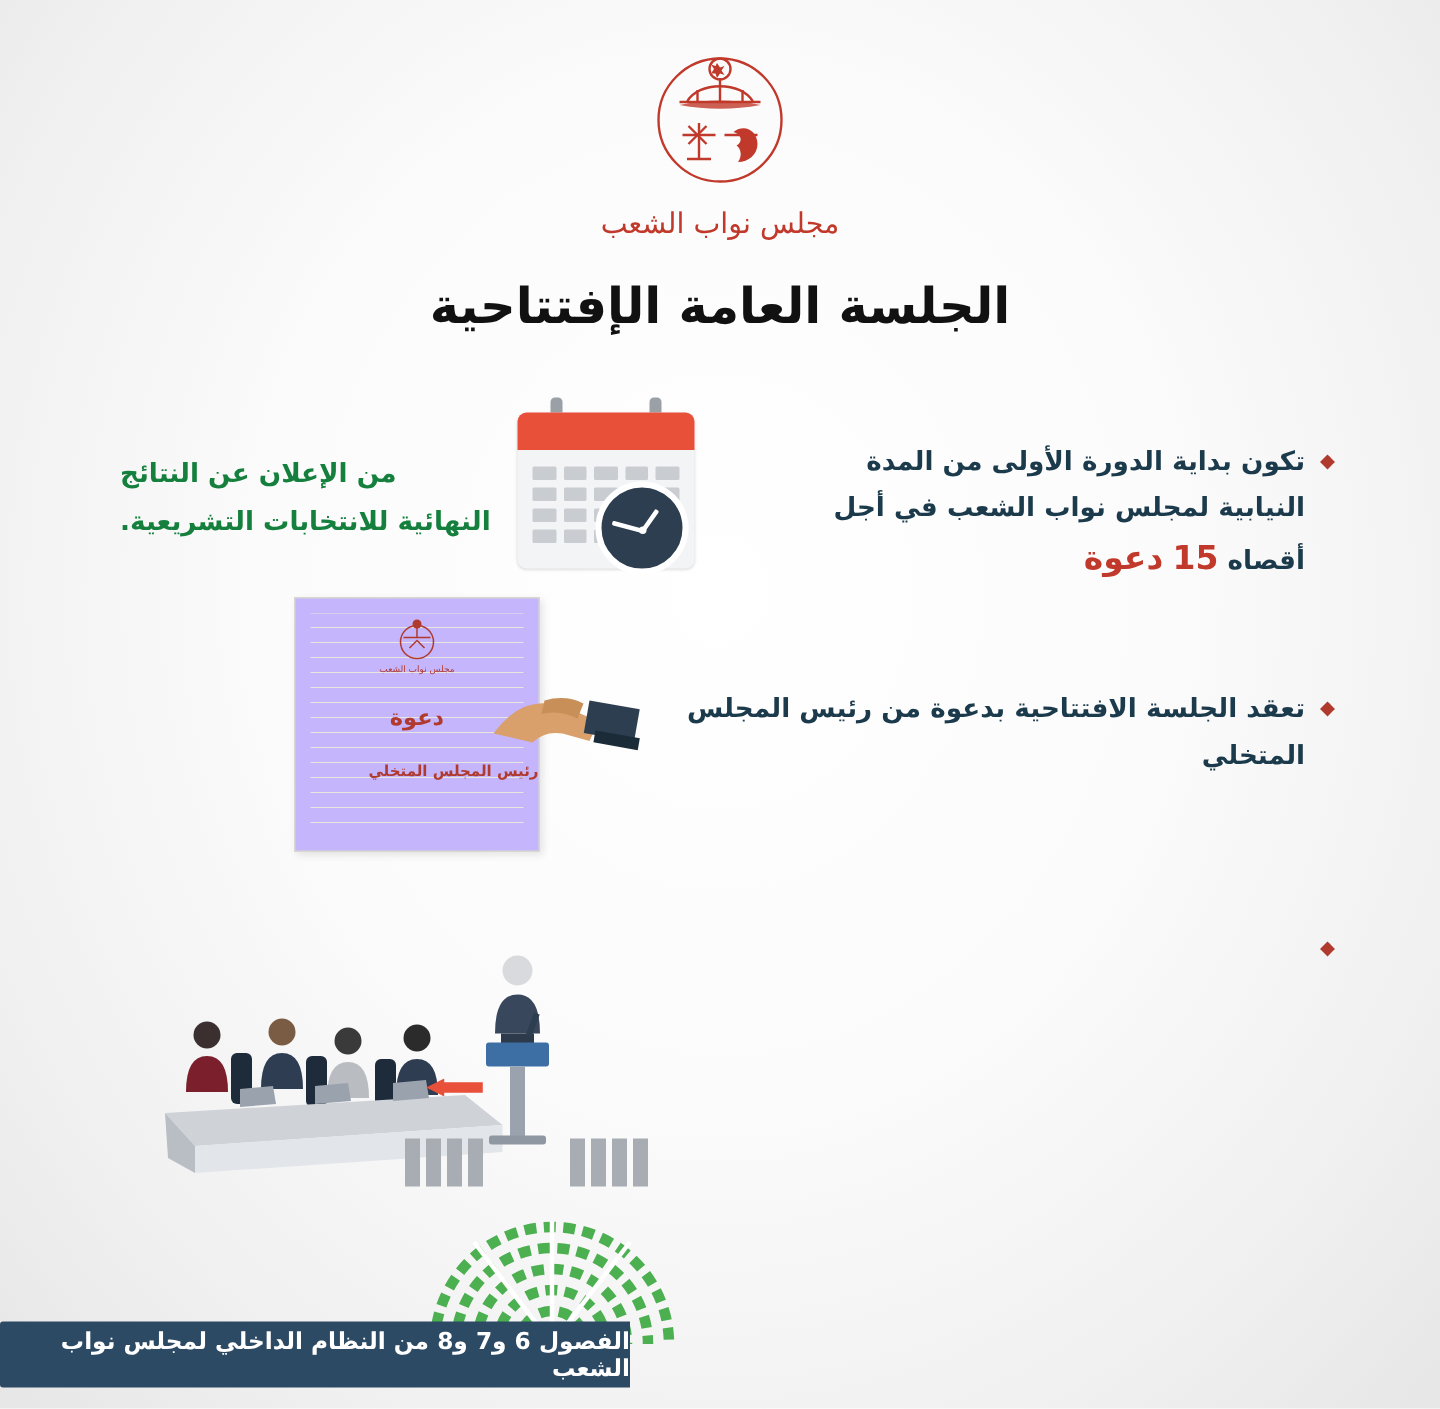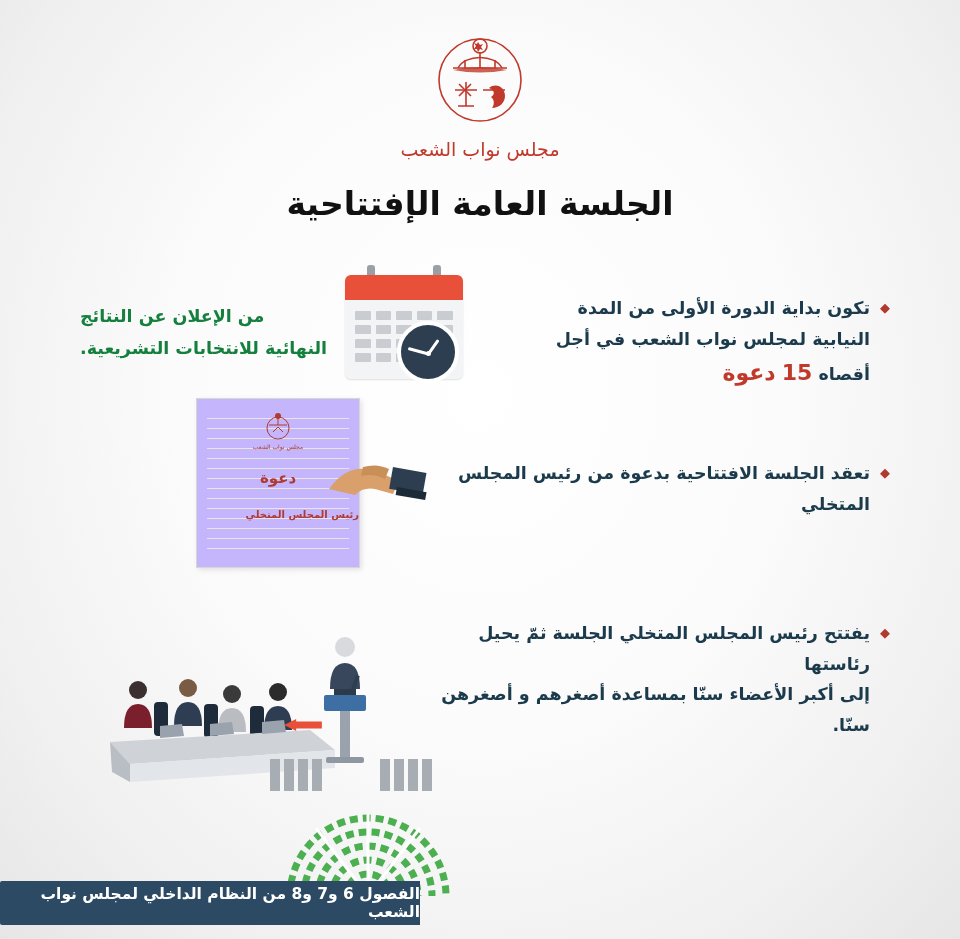--- a/index.html
+++ b/index.html
@@ -408,24 +408,20 @@
             <rect x="66" y="16" width="34" height="22" fill="#2c3e50" transform="rotate(10 66 16)"></rect>
             <rect x="70" y="36" width="30" height="8" fill="#1b2b38" transform="rotate(10 70 36)"></rect>
           </svg>
         </div>
       </div>
     </div>
   </div>
 
   <div class="row" id="row3">
     <span class="bullet">◆</span>
-    <div class="row-text">
-      <div>يفتتح رئيس المجلس المتخلي الجلسة ثمّ يحيل رئاستها</div>
-      <div>إلى أكبر الأعضاء سنّا بمساعدة أصغرهم و أصغرهن سنّا.</div>
-    </div>
   </div>
 
 </div>
 
 <div class="scene">
 
   <svg width="300" height="130" viewBox="0 0 300 130" style="position:absolute; left:100px; bottom:105px;" aria-hidden="true">
 
     <g>
       <circle cx="38" cy="26" r="9" fill="#3b2f2f"></circle>

